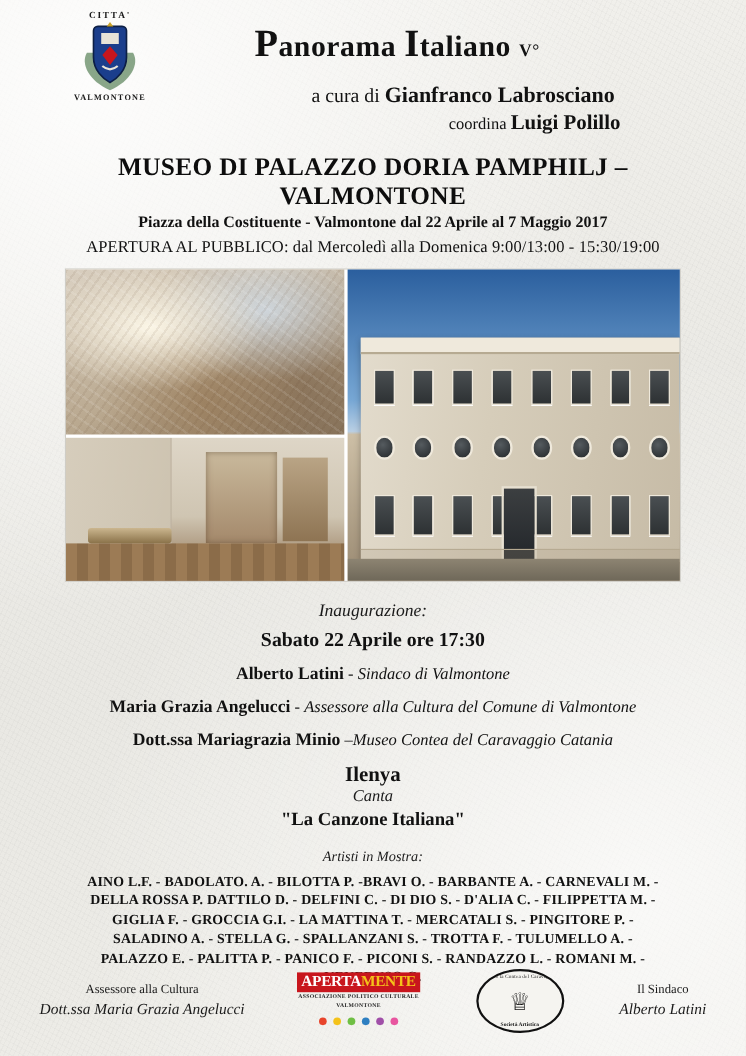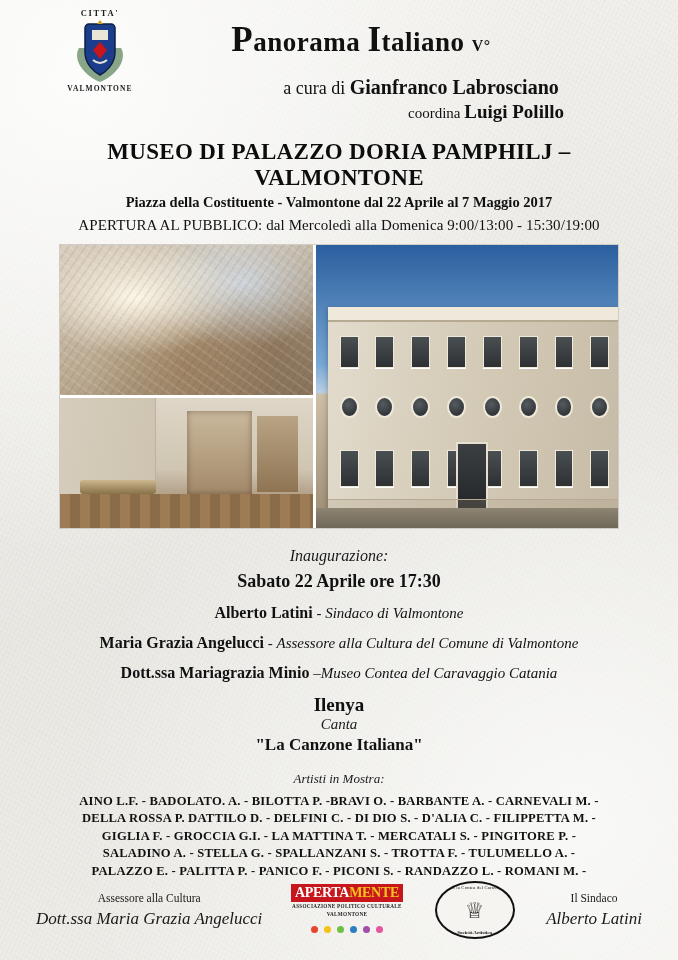--- a/index.html
+++ b/index.html
@@ -301,21 +301,21 @@
     position: absolute;
     left: 0; right: 0; bottom: 10px;
     height: 80px;
     padding: 0 36px;
     display: flex;
     align-items: center;
     justify-content: space-between;
   }
   .foot-col { text-align: center; font-size: 11.5px; color: #1a1a1a; }
   .foot-col .t1 { font-size: 11.5px; }
-  .foot-col .t2 { font-style: italic; margin-top: 5px; font-size: 17px; }
+  .foot-col .t2 { font-style: italic; margin-top: 5px; font-size: 14px; }
 
   .logo-aperta {
     text-align: center;
     line-height: 1;
   }
   .logo-aperta .bar {
     display: inline-block;
     background: #c8161d;
     color: #fff;
     font-weight: bold;

